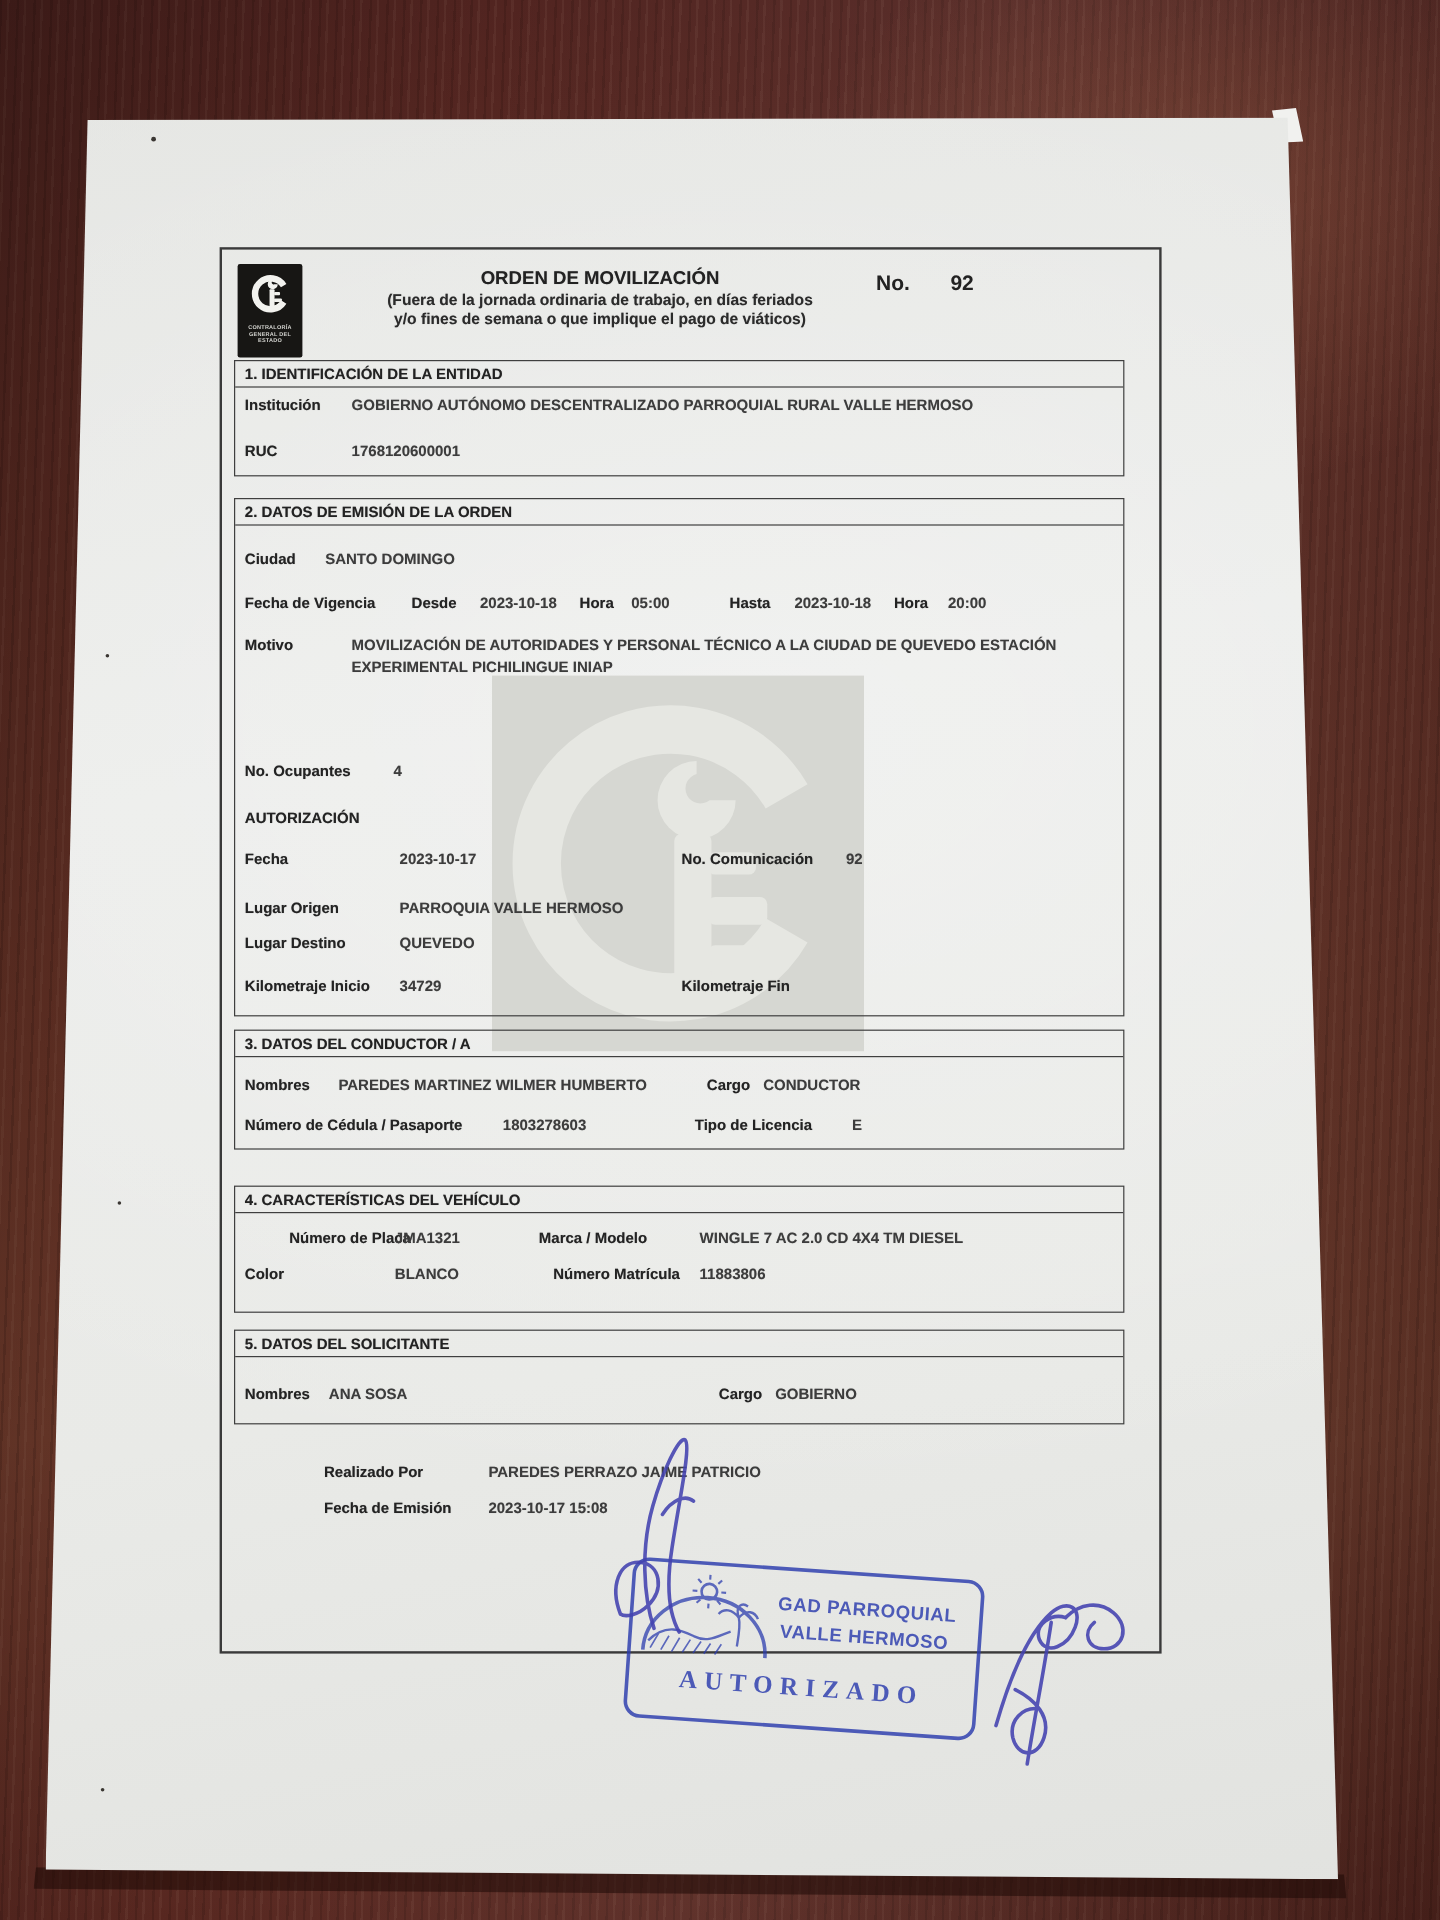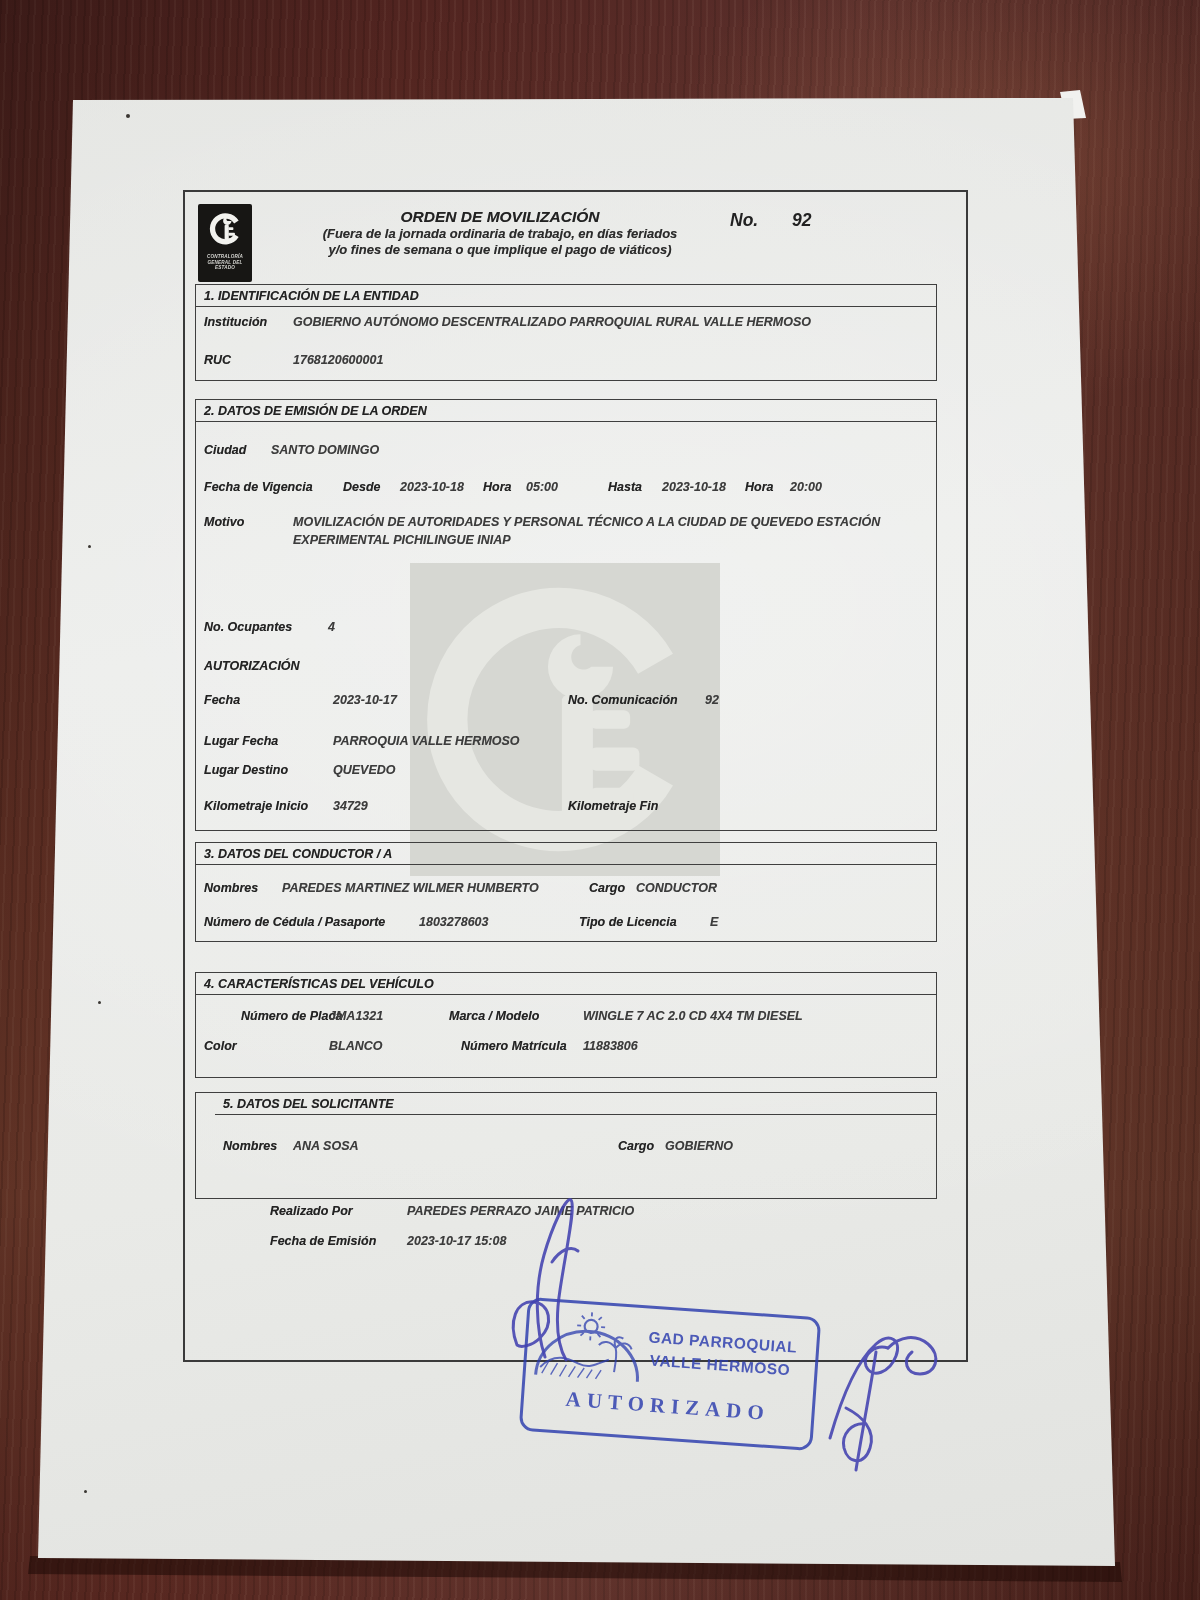--- a/index.html
+++ b/index.html
@@ -25,22 +25,22 @@
     position:absolute;inset:0;z-index:2;
     clip-path:polygon(73px 100px, 1073px 98px, 1115px 1566px, 38px 1558px);
     background:
       radial-gradient(120% 55% at 52% 38%, rgba(255,255,255,.30), rgba(0,0,0,0) 75%),
       linear-gradient(170deg, #e4e5e2 0%, #ebecea 38%, #e9eae7 68%, #e1e2df 100%);
   }
   .speck{position:absolute;border-radius:50%;background:#3a3632;z-index:3;}
 
   .watermark{position:absolute;left:410px;top:563px;width:310px;height:313px;z-index:3;background:#d6d7d2;}
   .form{
-    position:absolute;left:183px;top:190px;width:785px;height:1172px;z-index:4;
-    border:2px solid #3a3a3a;box-sizing:border-box;color:#2a2a2a;font-style:italic;
+    position:absolute;left:183px;top:206px;width:785px;height:1172px;z-index:4;
+    border:2px solid #3a3a3a;box-sizing:border-box;color:#2a2a2a;
   }
   .form *{box-sizing:border-box;}
   .abs{position:absolute;}
   .lbl{font-weight:700;font-size:12.5px;color:#232323;white-space:nowrap;text-shadow:0 0 .6px rgba(70,70,70,.55);}
   .val{font-weight:700;font-size:12.5px;color:#3c3c3c;white-space:nowrap;text-shadow:0 0 .6px rgba(90,90,90,.45);}
   .sec{position:absolute;left:10px;width:742px;border:1.5px solid #3f3f3f;}
   .sec-title{border-bottom:1.5px solid #3f3f3f;padding:4px 8px 3px 8px;font-weight:700;font-size:12.5px;color:#222;text-shadow:0 0 .6px rgba(70,70,70,.55);}
   .sec-body{position:relative;}
 
   .hdr-title{font-weight:700;font-size:15.5px;color:#222;text-shadow:0 0 .6px rgba(70,70,70,.5);}
@@ -147,21 +147,21 @@
       <span class="abs lbl" style="left:8px;top:198px;">No. Ocupantes</span>
       <span class="abs val" style="left:132px;top:198px;">4</span>
 
       <span class="abs lbl" style="left:8px;top:237px;">AUTORIZACIÓN</span>
 
       <span class="abs lbl" style="left:8px;top:271px;">Fecha</span>
       <span class="abs val" style="left:137px;top:271px;">2023-10-17</span>
       <span class="abs lbl" style="left:372px;top:271px;">No. Comunicación</span>
       <span class="abs val" style="left:509px;top:271px;">92</span>
 
-      <span class="abs lbl" style="left:8px;top:312px;">Lugar Fecha</span>
+      <span class="abs lbl" style="left:8px;top:312px;">Lugar Origen</span>
       <span class="abs val" style="left:137px;top:312px;">PARROQUIA VALLE HERMOSO</span>
 
       <span class="abs lbl" style="left:8px;top:341px;">Lugar Destino</span>
       <span class="abs val" style="left:137px;top:341px;">QUEVEDO</span>
 
       <span class="abs lbl" style="left:8px;top:377px;">Kilometraje Inicio</span>
       <span class="abs val" style="left:137px;top:377px;">34729</span>
       <span class="abs lbl" style="left:372px;top:377px;">Kilometraje Fin</span>
       <span class="abs val" style="left:509px;top:377px;"></span>
     </div>
@@ -188,21 +188,21 @@
       <span class="abs val" style="left:133px;top:14px;">JMA1321</span>
       <span class="abs lbl" style="left:253px;top:14px;">Marca / Modelo</span>
       <span class="abs val" style="left:387px;top:14px;">WINGLE 7 AC 2.0 CD 4X4 TM DIESEL</span>
       <span class="abs lbl" style="left:8px;top:44px;">Color</span>
       <span class="abs val" style="left:133px;top:44px;">BLANCO</span>
       <span class="abs lbl" style="left:253px;top:44px;padding-left:12px;">Número Matrícula</span>
       <span class="abs val" style="left:387px;top:44px;">11883806</span>
     </div>
   </div>
 
-  <div class="sec" style="top:900px;height:107px;padding-left:19px;">
+  <div class="sec" style="top:900px;height:79px;">
     <div class="sec-title">5. DATOS DEL SOLICITANTE</div>
     <div class="sec-body" style="height:65px;">
       <span class="abs lbl" style="left:8px;top:24px;">Nombres</span>
       <span class="abs val" style="left:78px;top:24px;">ANA SOSA</span>
       <span class="abs lbl" style="left:403px;top:24px;">Cargo</span>
       <span class="abs val" style="left:450px;top:24px;">GOBIERNO</span>
     </div>
   </div>
 
   <span class="abs lbl" style="left:85px;top:1012px;">Realizado Por</span>

